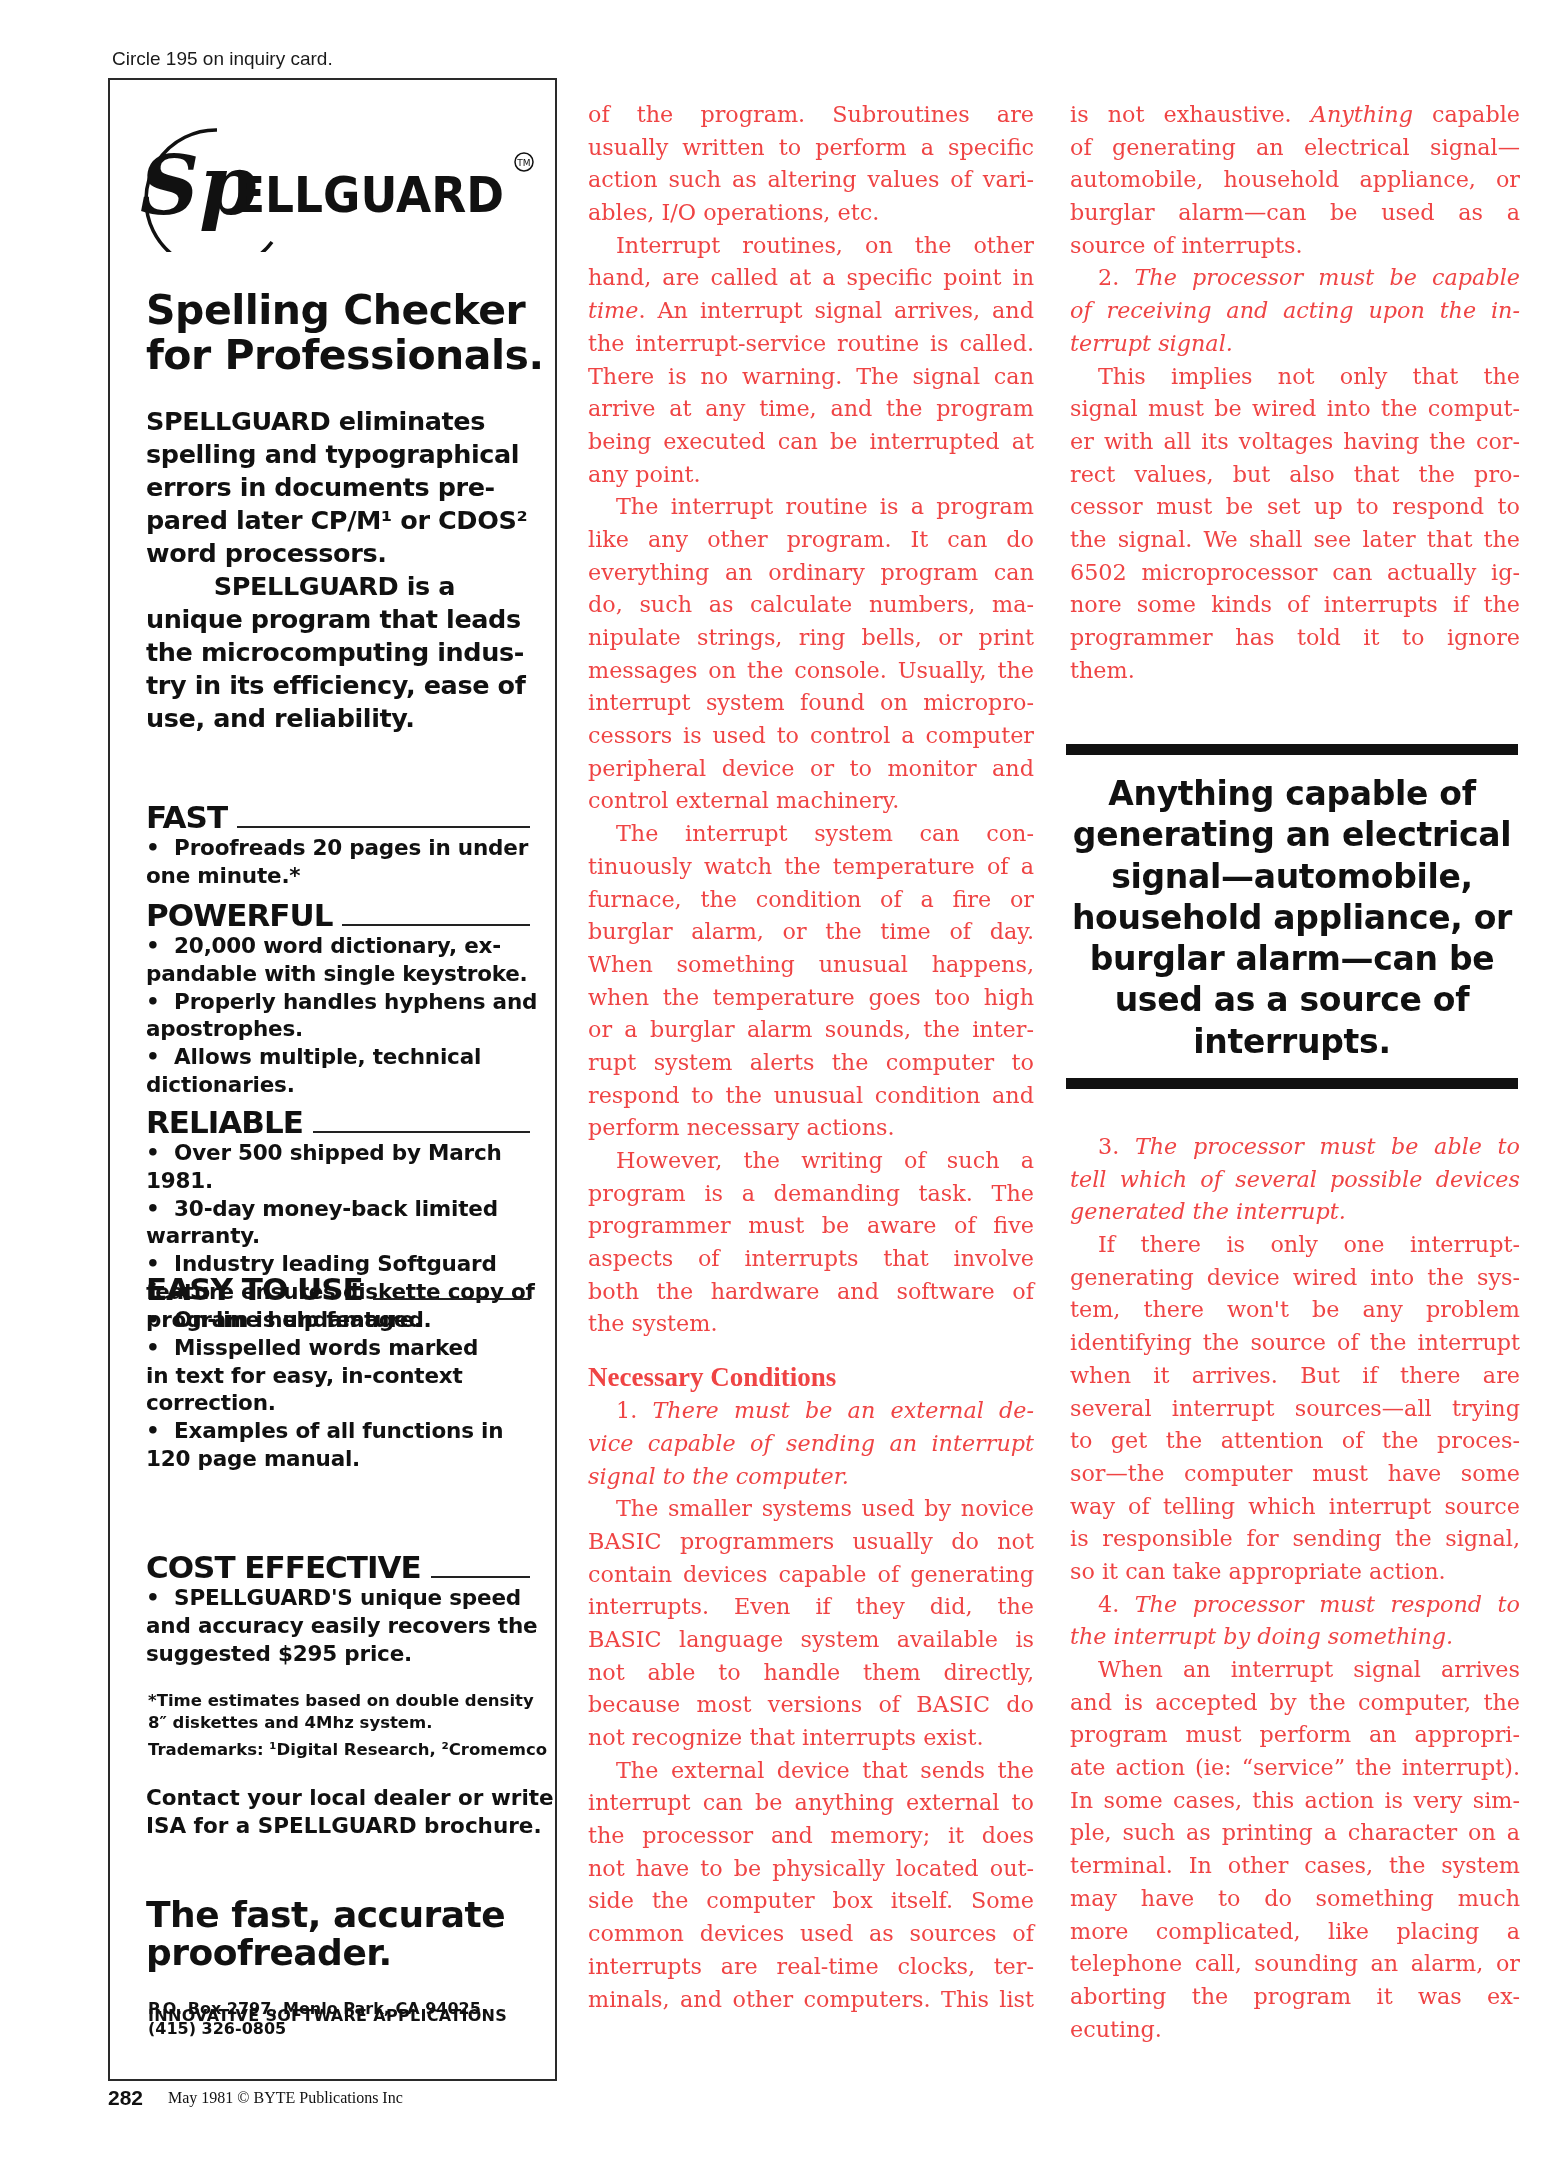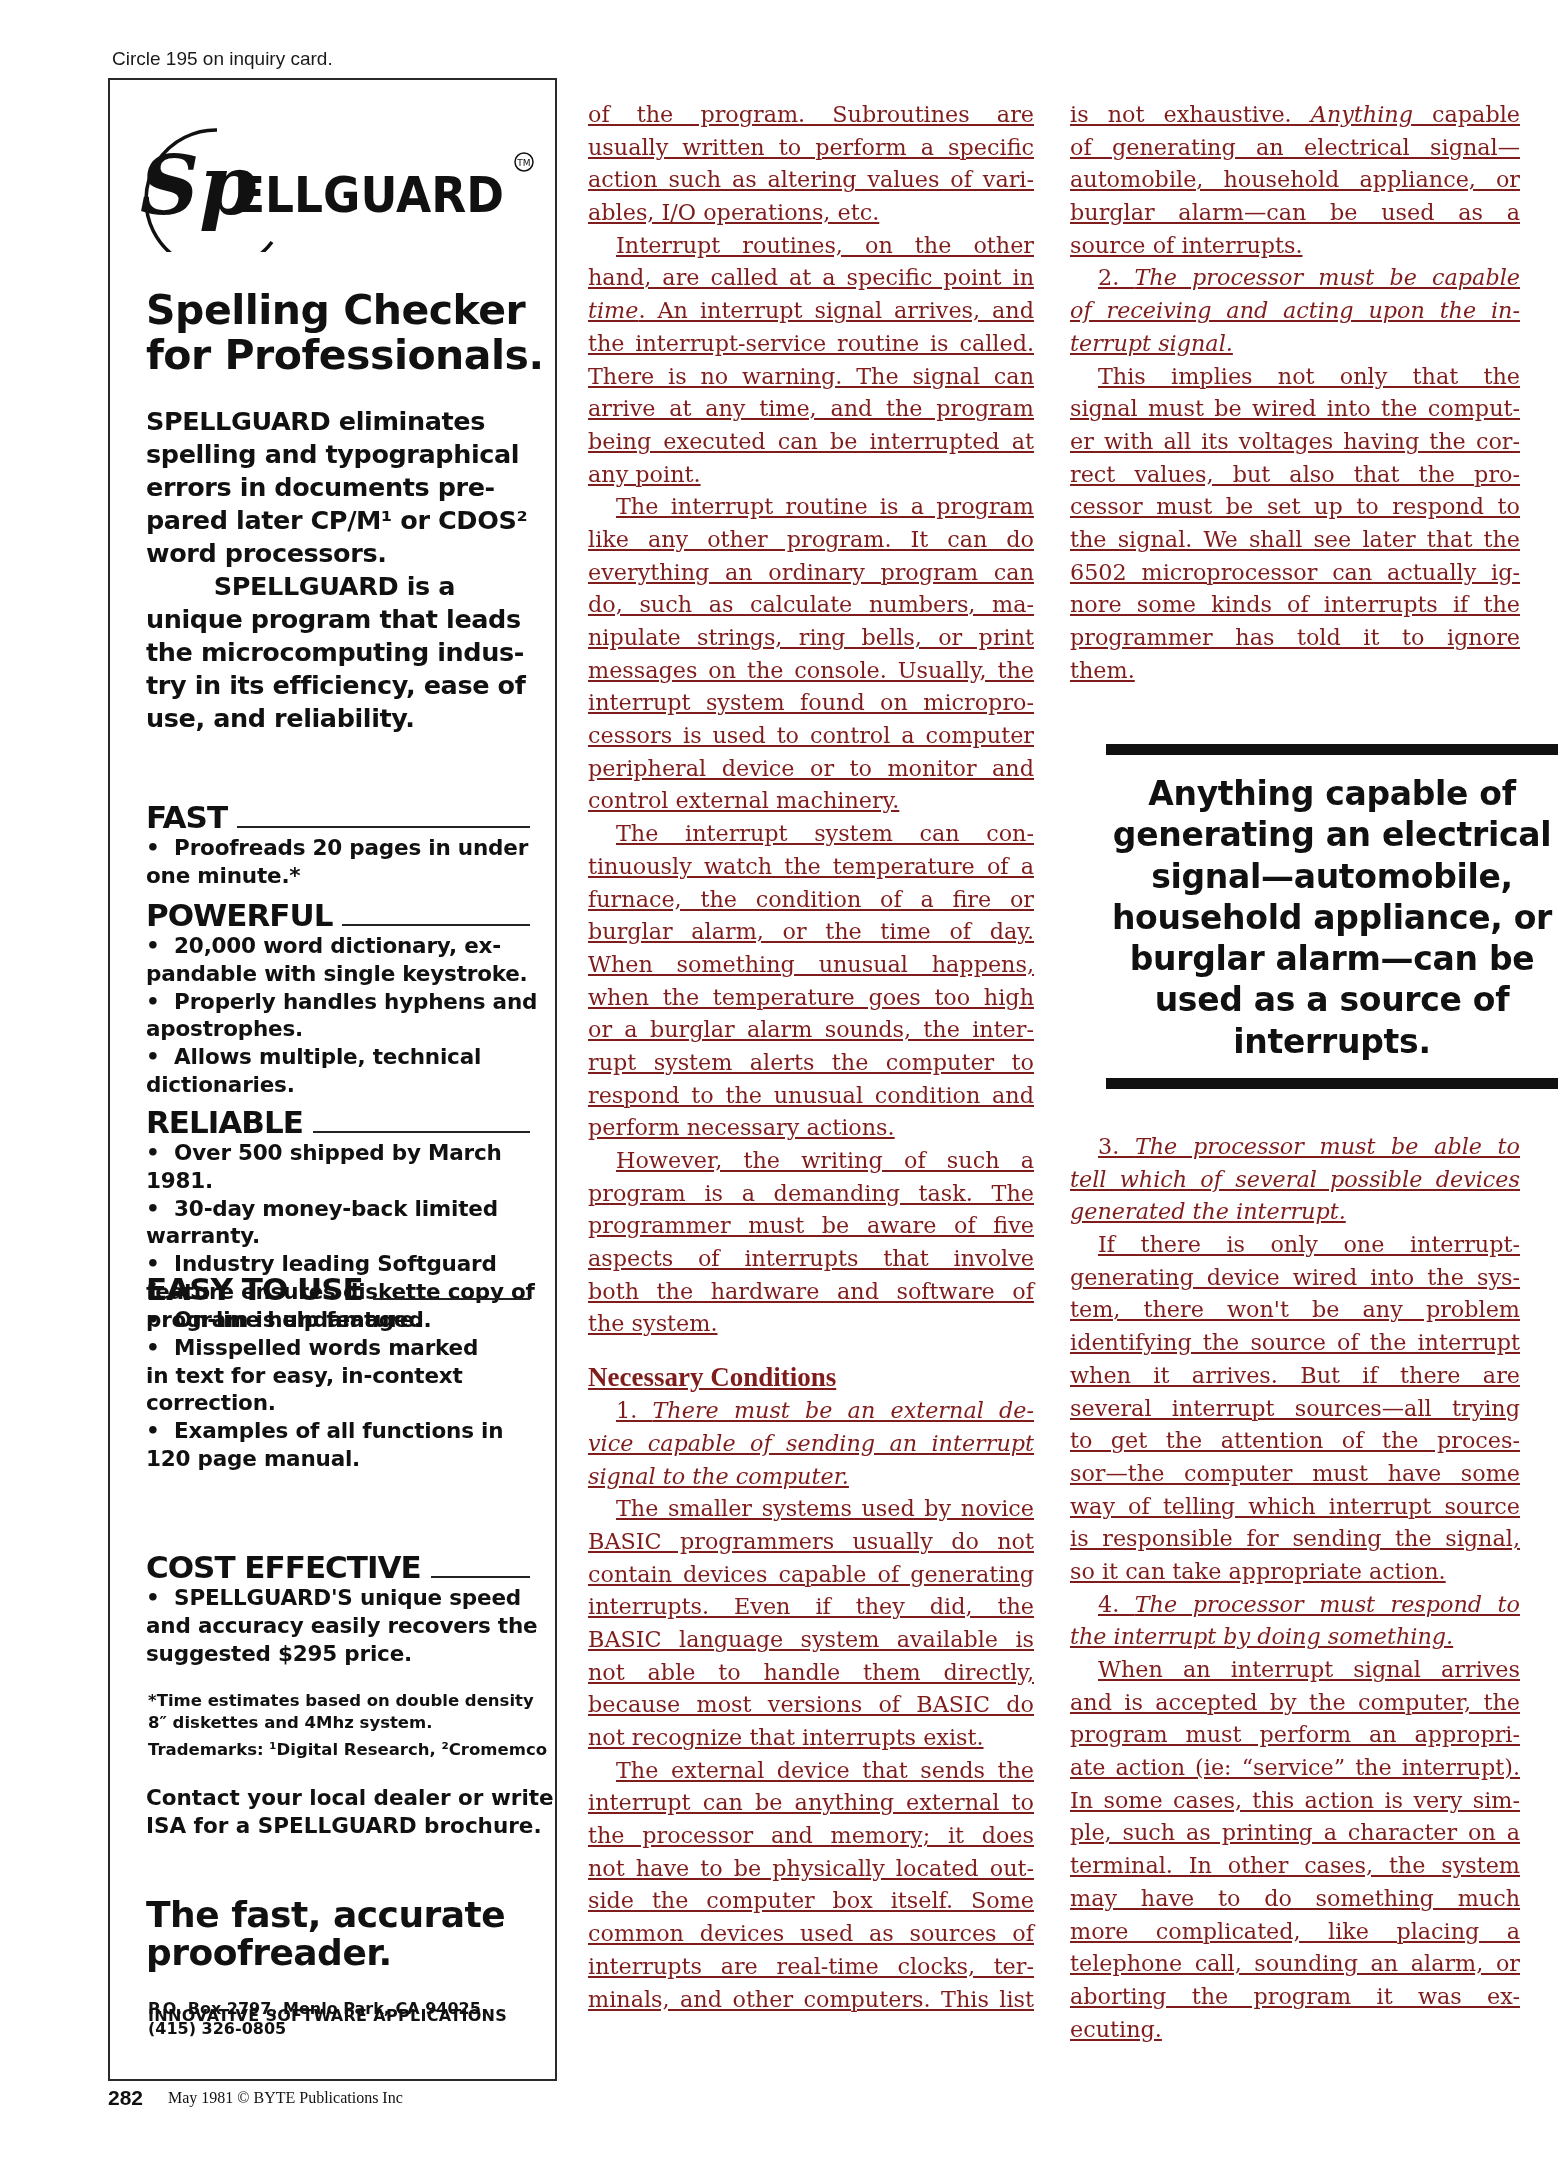--- a/index.html
+++ b/index.html
@@ -32,31 +32,31 @@
   #contact .line { display: block; white-space: pre; }
   #tagline { left: 146px; top: 1896px; font-size: 36px; font-weight: 900; line-height: 38px; letter-spacing: -0.5px; }
   #tagline .line { display: block; white-space: pre; }
   #company { left: 148px; top: 2006px; font-size: 16px; font-weight: bold; letter-spacing: 0.3px; white-space: pre; }
   #address { left: 148px; top: 1999px; font-size: 16px; font-weight: bold; line-height: 20px; }
   #address .line { display: block; white-space: pre; }
   
   #page-num { left: 108px; top: 2086px; font-family: "Liberation Sans", sans-serif; font-weight: bold; font-size: 21px; }
   #footer-credit { left: 168px; top: 2089px; font-family: "Liberation Serif", serif; font-size: 16px; }
   
-  .col { font-family: "DejaVu Serif", "Liberation Serif", serif; font-size: 22.3px; line-height: 32.7px; color: #7f1d1d; text-decoration: underline; }
+  .col { font-family: "DejaVu Serif", "Liberation Serif", serif; font-size: 22.3px; line-height: 32.7px; color: #ef4444; }
   .col .ln { display: block; text-align: justify; text-align-last: justify; white-space: normal; height: 32.7px; overflow: visible; }
   .col .ln.last { text-align-last: left; }
   .col .ln.ind { text-indent: 28px; }
   .col em { font-style: italic; }
   #col-mid { left: 588px; top: 98px; width: 446px; }
   #col-right { left: 1070px; top: 98px; width: 450px; }
   #col-right-b { left: 1070px; top: 1130px; width: 450px; }
   .subhead { font-family: "Liberation Serif", serif; font-weight: bold; font-size: 27px; line-height: 34px; }
   
-  #pullquote { left: 1066px; top: 744px; width: 452px; margin-left: 40px; }
+  #pullquote { left: 1066px; top: 744px; width: 452px; }
   #pullquote .bar { height: 11px; background: #111; }
   #pullquote .qtext { font-family: "DejaVu Sans", "Liberation Sans", sans-serif; font-weight: bold; font-size: 33px; line-height: 41.3px; text-align: center; padding: 18px 0 16px; letter-spacing: -0.3px; }
   #pullquote .qtext .line { display: block; white-space: pre; }
 </style>
 </head>
 <body>
 
 <div id="inquiry" class="abs">Circle 195 on inquiry card.</div>
 
 <div id="ad" class="abs"></div>

